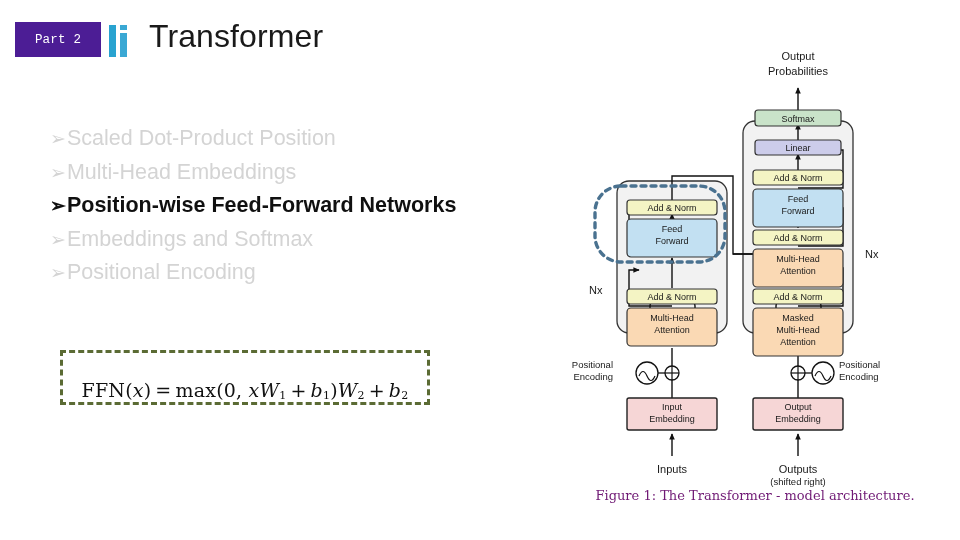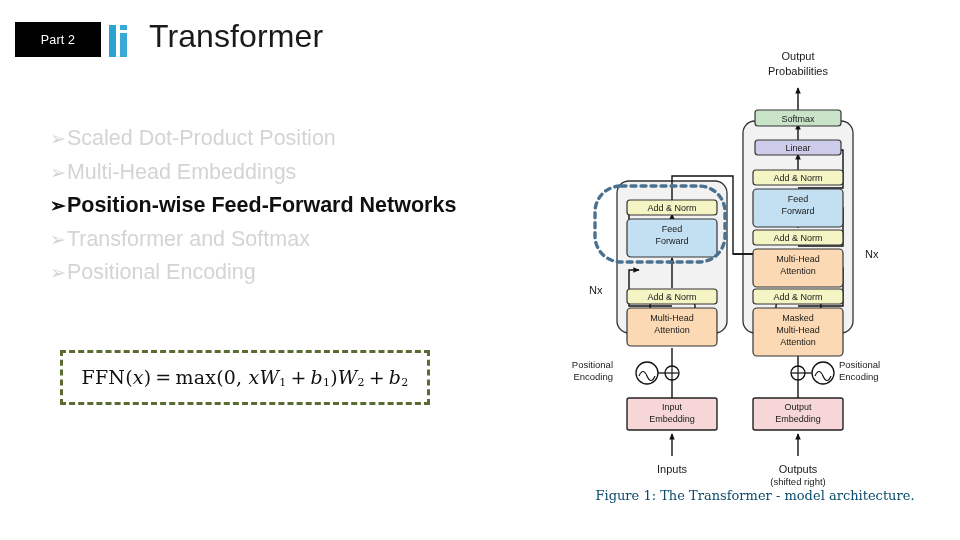--- a/index.html
+++ b/index.html
@@ -6,23 +6,23 @@
   body{
     width:960px;height:540px;background:#ffffff;overflow:hidden;
     font-family:"Liberation Sans", sans-serif;
     position:relative;
   }
   .slide{position:absolute;inset:0;}
 
   
   .part-badge{
     position:absolute;left:15px;top:22px;width:86px;height:35px;
-    background:#000000;color:#ffffff;
+    background:#4c1d95;color:#ffffff;
     display:flex;align-items:center;justify-content:center;
-    font-size:12.5px;letter-spacing:.2px;
+    font-size:12.5px;letter-spacing:.2px;font-family:Liberation Mono, monospace;
   }
   .logo-mark{position:absolute;left:109px;top:25px;width:20px;height:32px;}
   .logo-mark .bar-a{position:absolute;left:0;top:0;width:7px;height:32px;background:#29a3d0;}
   .logo-mark .bar-b{position:absolute;left:11px;top:8px;width:7px;height:24px;background:#3aa8d4;}
   .logo-mark .dot-b{position:absolute;left:11px;top:0;width:7px;height:5px;background:#3aa8d4;}
   .deck-title{
     position:absolute;left:149px;top:18px;
     font-size:32px;color:#1a1a1a;font-weight:400;letter-spacing:.1px;
     white-space:nowrap;
   }
@@ -33,37 +33,37 @@
     display:flex;align-items:baseline;
     font-size:21.5px;line-height:33.5px;color:#d4d4d4;white-space:nowrap;
   }
   .bullet .marker{font-size:19px;margin-right:1px;}
   .bullet.active{color:#101010;font-weight:bold;}
 
   
   .formula-box{
     position:absolute;left:60px;top:350px;width:370px;height:55px;
     border:3px dashed #5b6b34;box-sizing:border-box;
-    display:flex;align-items:center;justify-content:center;
+    display:flex;align-items:flex-end;justify-content:center;
   }
   .formula{
     font-family:"DejaVu Serif","Liberation Serif",serif;
     font-size:19px;color:#111;white-space:nowrap;letter-spacing:.2px;
   }
   .formula i{font-style:italic;}
   .formula sub{font-size:11px;vertical-align:-2px;}
   .formula .op{margin:0 4px;}
 
   
   .figure{position:absolute;left:555px;top:18px;width:400px;height:505px;}
   .fig-svg{position:absolute;left:0;top:0;}
   .fig-caption{
     position:absolute;left:0;top:470px;width:400px;text-align:center;
     font-family:"DejaVu Serif","Liberation Serif",serif;
-    font-size:13px;color:#0c4a6e;
+    font-size:13px;color:#701a75;
   }
 
   
   .fig-svg text{
     font-family:"Liberation Sans", sans-serif;
     fill:#1a1a1a;
   }
   .lbl{font-size:9.5px;}
   .lbl-o{font-size:11px;}
   .nx{font-size:11px;}
@@ -95,21 +95,21 @@
     <div class="bullet">
       <span class="marker">➢</span>
       <span>Multi-Head Embeddings</span>
     </div>
     <div class="bullet active">
       <span class="marker">➢</span>
       <span>Position-wise Feed-Forward Networks</span>
     </div>
     <div class="bullet">
       <span class="marker">➢</span>
-      <span>Transformer and Softmax</span>
+      <span>Embeddings and Softmax</span>
     </div>
     <div class="bullet">
       <span class="marker">➢</span>
       <span>Positional Encoding</span>
     </div>
   </div>
 
   <div class="formula-box">
     <div class="formula">
       <span>FFN</span>(<i>x</i>)<span class="op">=</span><span>max</span>(<span>0</span>,&nbsp;<i>x</i><i>W</i><sub>1</sub><span class="op">+</span><i>b</i><sub>1</sub>)<i>W</i><sub>2</sub><span class="op">+</span><i>b</i><sub>2</sub>

